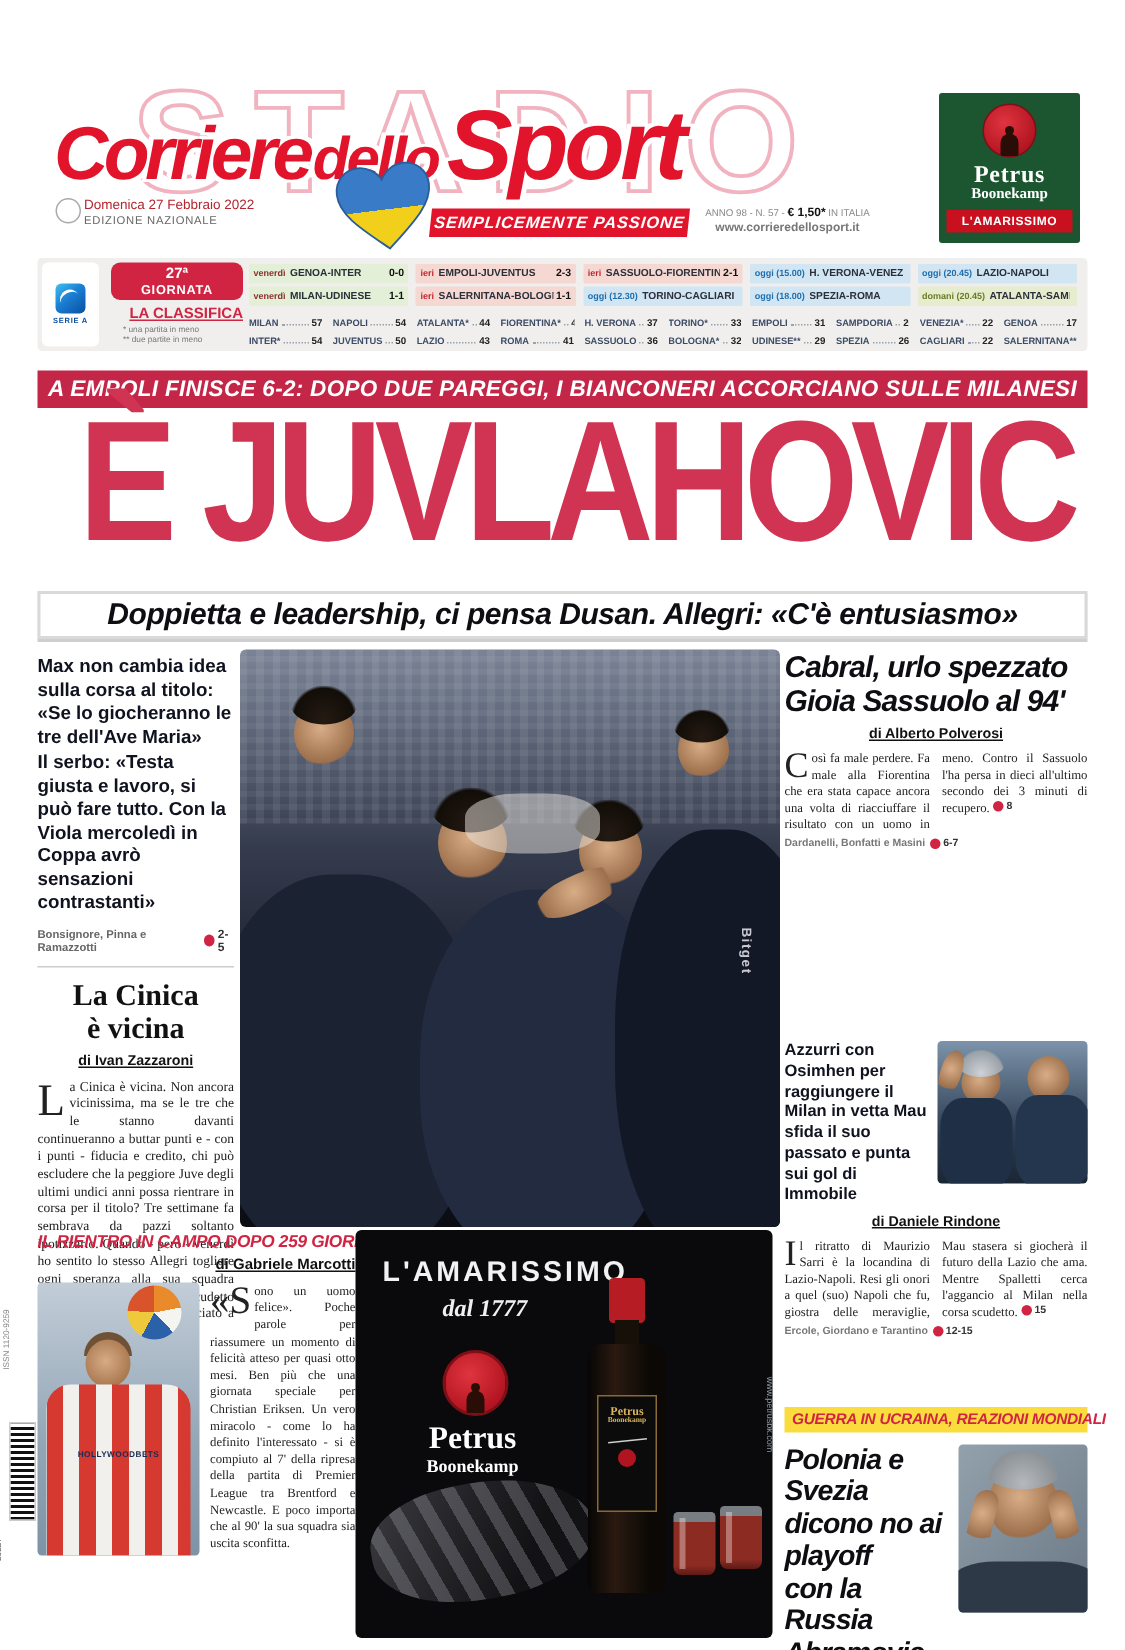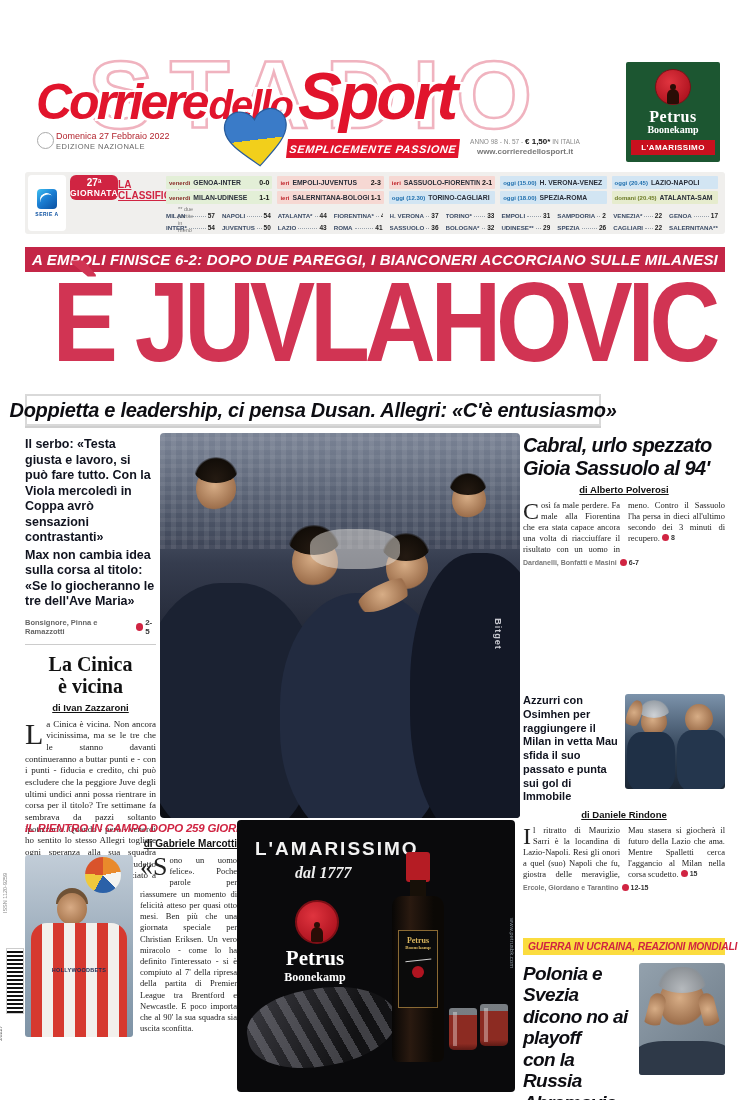--- a/index.html
+++ b/index.html
@@ -37,21 +37,21 @@
             justify-content:center;font:800 8px "Liberation Sans",sans-serif;letter-spacing:.4px}
 
   
   .strip{left:25px;top:172px;width:700px;height:62px;background:#f0efed;border-radius:3px;display:flex;box-sizing:border-box;padding:3px}
   .sa-card{width:38px;background:#fff;border-radius:4px;margin-right:4px;display:flex;flex-direction:column;
            align-items:center;justify-content:center;gap:2px}
   .sa-icon{width:20px;height:20px;border-radius:4px;background:linear-gradient(140deg,#3fc1f0,#1b7fd4 45%,#0a4fa0);position:relative}
   .sa-icon:after{content:"";position:absolute;left:3px;top:4px;width:13px;height:11px;border-radius:50%;
                  border-top:2.5px solid #fff;transform:rotate(-30deg)}
   .sa-txt{font:800 5px "Liberation Sans",sans-serif;color:#0a4fa0;letter-spacing:.5px}
-  .strip-mid{width:92px;display:flex;flex-direction:row;align-items:flex-start}
+  .strip-mid{width:92px;display:flex;flex-direction:column;align-items:flex-end}
   .round-pill{width:88px;height:25px;background:#d02442;border-radius:6px;color:#fff;display:flex;flex-direction:column;
               align-items:center;justify-content:center;line-height:1.05}
   .round-pill .r1{font:800 10px "Liberation Sans",sans-serif}.round-pill .r2{font:800 8.5px "Liberation Sans",sans-serif;letter-spacing:.5px}
   .clasf{margin-top:4px;font:800 10px "Liberation Sans",sans-serif;color:#d02442;text-decoration:underline}
   .legend{margin-top:2px;font:400 5.5px "Liberation Sans",sans-serif;color:#777;line-height:1.3;text-align:left;width:80px}
   .strip-main{flex:1;display:flex;flex-direction:column;padding:1px 4px 0 4px}
   .fxgrid{display:grid;grid-template-columns:repeat(5,1fr);grid-template-rows:repeat(2,13px);grid-auto-flow:column;gap:2px 5px}
   .fx{display:flex;align-items:center;padding:0 3px;border-radius:1px;overflow:hidden}
   .fx .d{font:700 6px "Liberation Sans",sans-serif;margin-right:3px;white-space:nowrap}
   .fx .m{flex:1;font:700 6.8px "Liberation Sans",sans-serif;color:#2a2f3a;white-space:nowrap;overflow:hidden}
@@ -65,21 +65,21 @@
   .st{display:flex;align-items:flex-end;overflow:hidden}
   .st .n{font:700 6.2px "Liberation Sans",sans-serif;color:#3c4c66;white-space:nowrap}
   .st .dots{flex:1;border-bottom:1px dotted #9aa3ad;margin:0 2px 2px 2px;min-width:3px}
   .st .p{font:800 6.5px "Liberation Sans",sans-serif;color:#222}
 
   
   .lead-kicker{left:25px;top:247px;width:700px;height:25px;background:#c42647;color:#fff;display:flex;align-items:center;
                justify-content:center;font:800 italic 15px "Liberation Sans",sans-serif;letter-spacing:.2px;white-space:nowrap}
   .lead-head{left:0;top:262px;width:750px;text-align:center;font:800 114px "Liberation Sans",sans-serif;color:#d13453;
              letter-spacing:-6px;line-height:1.05;transform:scaleX(.86);transform-origin:center top;white-space:nowrap}
-  .subhead{left:25px;top:394px;width:576px;height:32px;background:#fff;border:2px solid #d9d9d9;box-shadow:0 2px 0 #cfcfcf;
+  .subhead{left:25px;top:394px;width:700px;height:32px;background:#fff;border:2px solid #d9d9d9;box-shadow:0 2px 0 #cfcfcf;
            box-sizing:border-box;display:flex;align-items:center;justify-content:center;
            font:800 italic 20px "Liberation Sans",sans-serif;color:#0d0d12;letter-spacing:-.3px;white-space:nowrap}
 
   
   .leftcol{left:25px;top:437px;width:131px}
   .deck{font:800 12.5px/1.24 "Liberation Sans",sans-serif;color:#10131f}
   .deck p{margin:0 0 2px 0}
   .byrow{font:700 7.5px "Liberation Sans",sans-serif;color:#666;display:flex;align-items:center;gap:3px;margin-top:8px}
   .pg{display:inline-flex;align-items:center;gap:2px;font:800 8px "Liberation Sans",sans-serif;color:#333}
   .pg i{width:8px;height:8px;border-radius:50%;background:#d02442;display:inline-block}
@@ -385,22 +385,22 @@
       </div>
     </div>
   </div>
 
   <div class="abs lead-kicker">A EMPOLI FINISCE 6-2: DOPO DUE PAREGGI, I BIANCONERI ACCORCIANO SULLE MILANESI</div>
   <div class="abs lead-head">È JUVLAHOVIC</div>
   <div class="abs subhead">Doppietta e leadership, ci pensa Dusan. Allegri: «C'è entusiasmo»</div>
 
   <div class="abs leftcol">
     <div class="deck">
+      <p>Max non cambia idea sulla corsa al titolo: «Se lo giocheranno le tre dell'Ave Maria»</p>
       <p>Il serbo: «Testa giusta e lavoro, si può fare tutto. Con la Viola mercoledì in Coppa avrò sensazioni contrastanti»</p>
-      <p>Max non cambia idea sulla corsa al titolo: «Se lo giocheranno le tre dell'Ave Maria»</p>
     </div>
     <div class="byrow">
         <span>Bonsignore, Pinna e Ramazzotti</span>
       <span class="pg">
           <i></i>
           <b>2-5</b>
         </span>
     </div>
     <hr class="divider">
     <div class="cin-title">La Cinica

